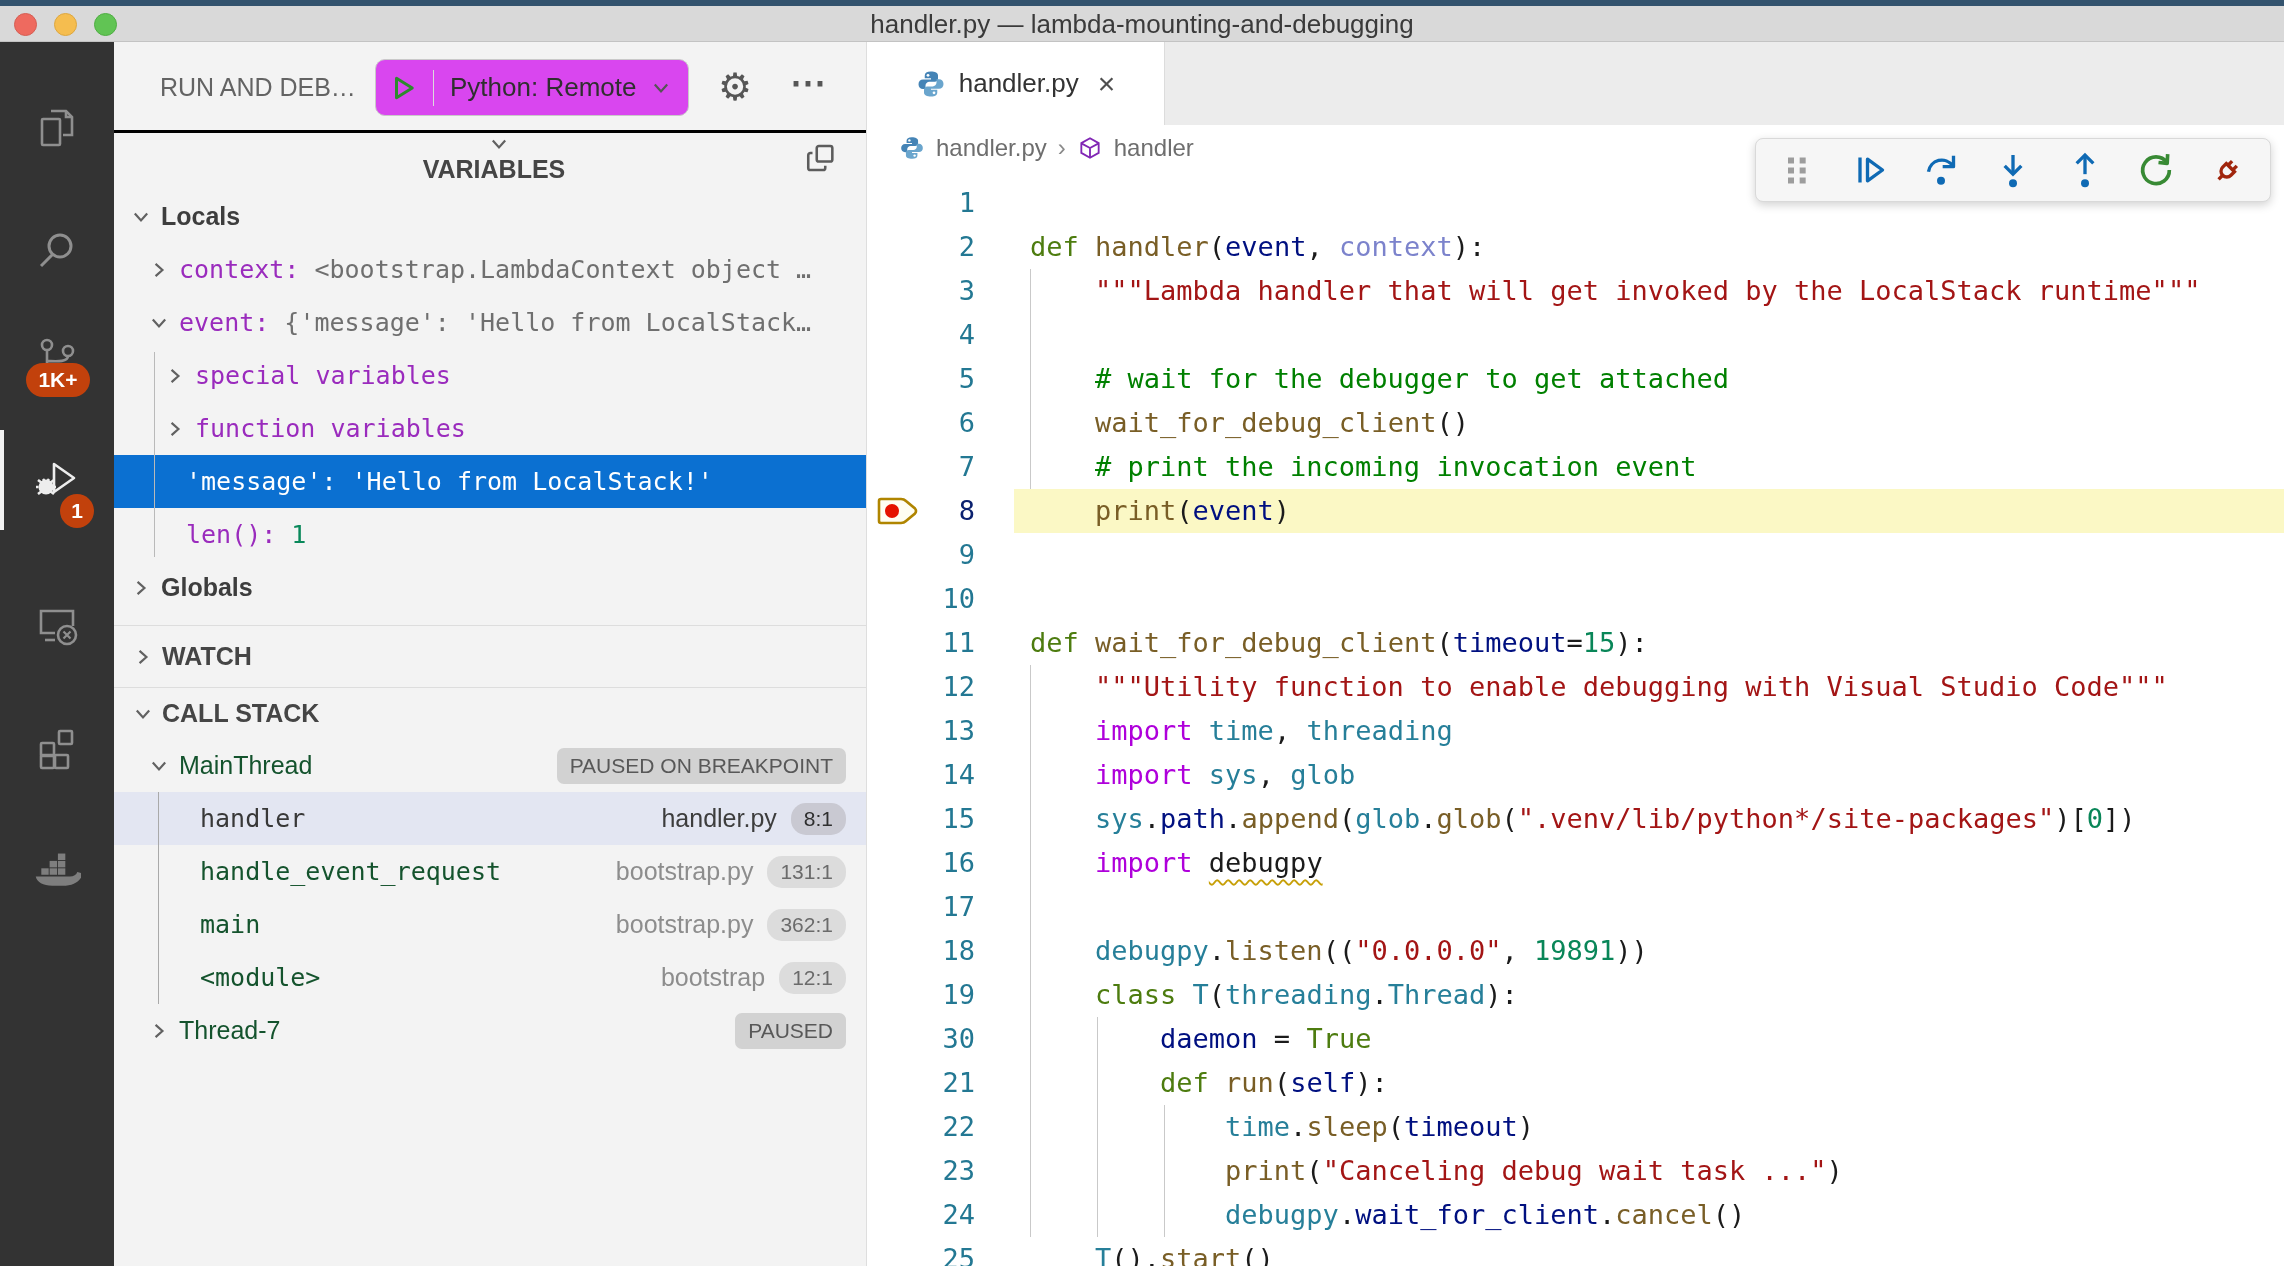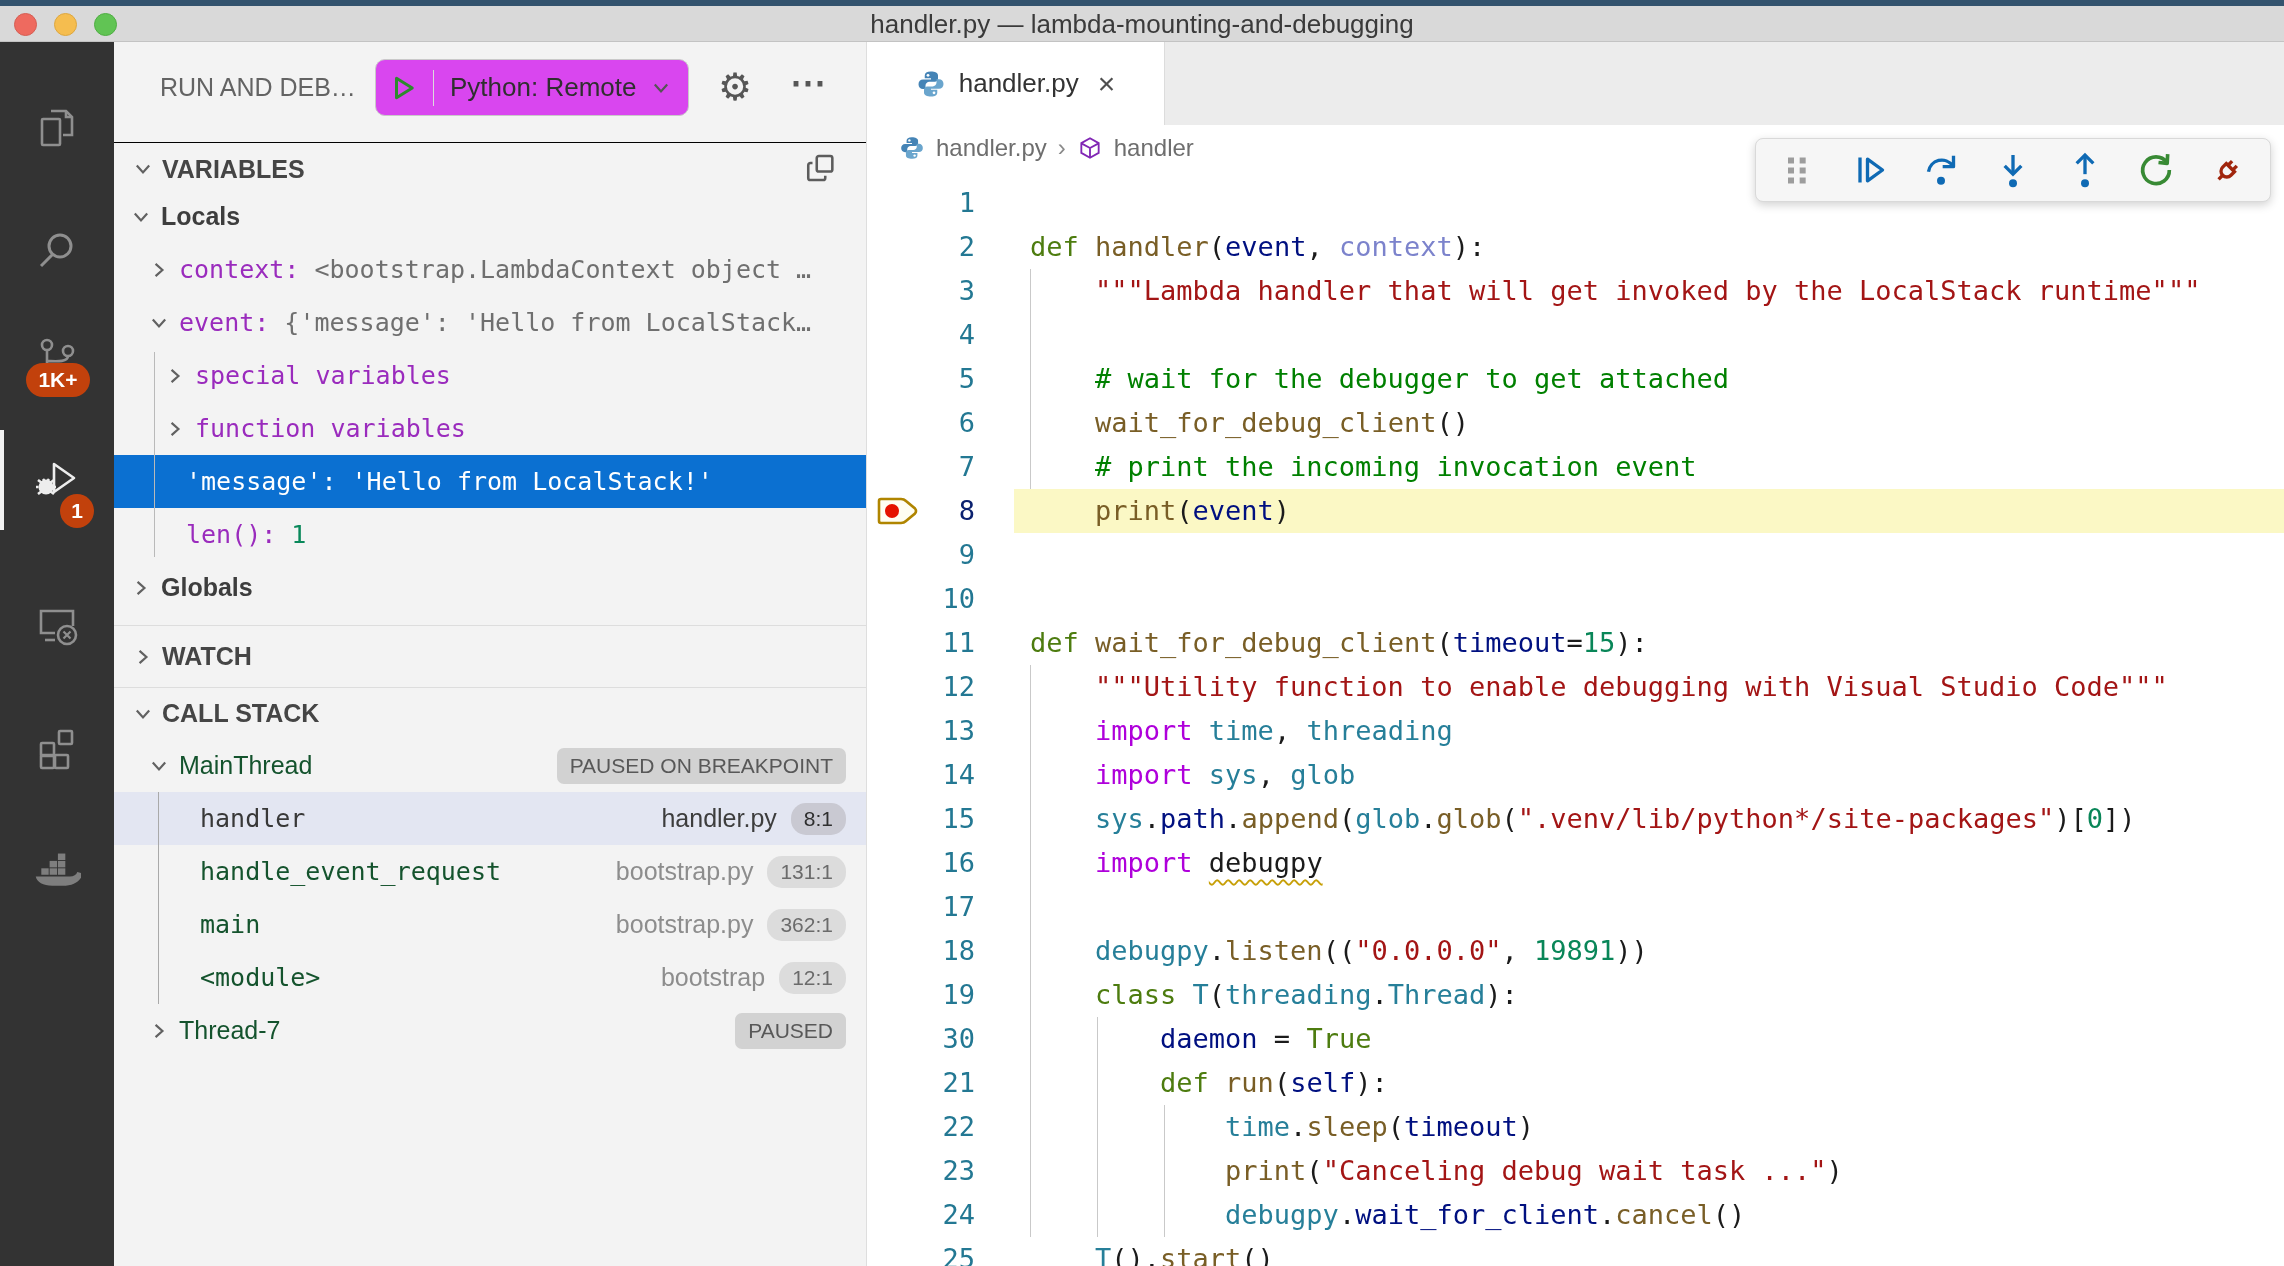--- a/index.html
+++ b/index.html
@@ -40,21 +40,21 @@
   #launch-pill .cfg { font-size:26px; color:#2f2f2f; margin-left:16px; }
   #launch-pill .ddc { margin-left:14px; color:#555; }
   #play-icon { margin-left:13px; width:30px; height:30px; }
   #gear-btn { position:absolute; left:594px; top:18px; width:54px; height:54px; font-size:38px;
     color:#565656; text-align:center; line-height:54px; }
   #more-btn { position:absolute; left:668px; top:14px; width:54px; height:54px; font-size:36px;
     color:#565656; text-align:center; line-height:54px; letter-spacing:2px; font-weight:bold; }
 
   .sect-head { position:absolute; left:0; width:100%; display:flex; align-items:center; }
   .sect-head .lbl { font-size:25px; font-weight:bold; color:#454545; margin-left:8px; }
-  #vars-head { top:100px; height:53px; border-top:1px solid #000000; }
+  #vars-head { top:88px; height:53px; border-top:3px solid #000000;flex-direction:column; }
   #watch-head { top:583px; height:62px; border-top:1px solid #ddd; }
   #stack-head { top:645px; height:52px; border-top:1px solid #ddd; }
   .sect-head .chev, .t-row .chev { margin-left:18px; }
   #collapse-btn { position:absolute; right:26px; top:8px; width:36px; height:36px; }
   #collapse-btn svg { width:34px; height:34px; }
 
   .chev { width:22px; height:22px; color:#616161; flex:0 0 22px; }
   .chev.down { transform:rotate(90deg); }
   .chev-ph { width:22px; flex:0 0 22px; }
 

